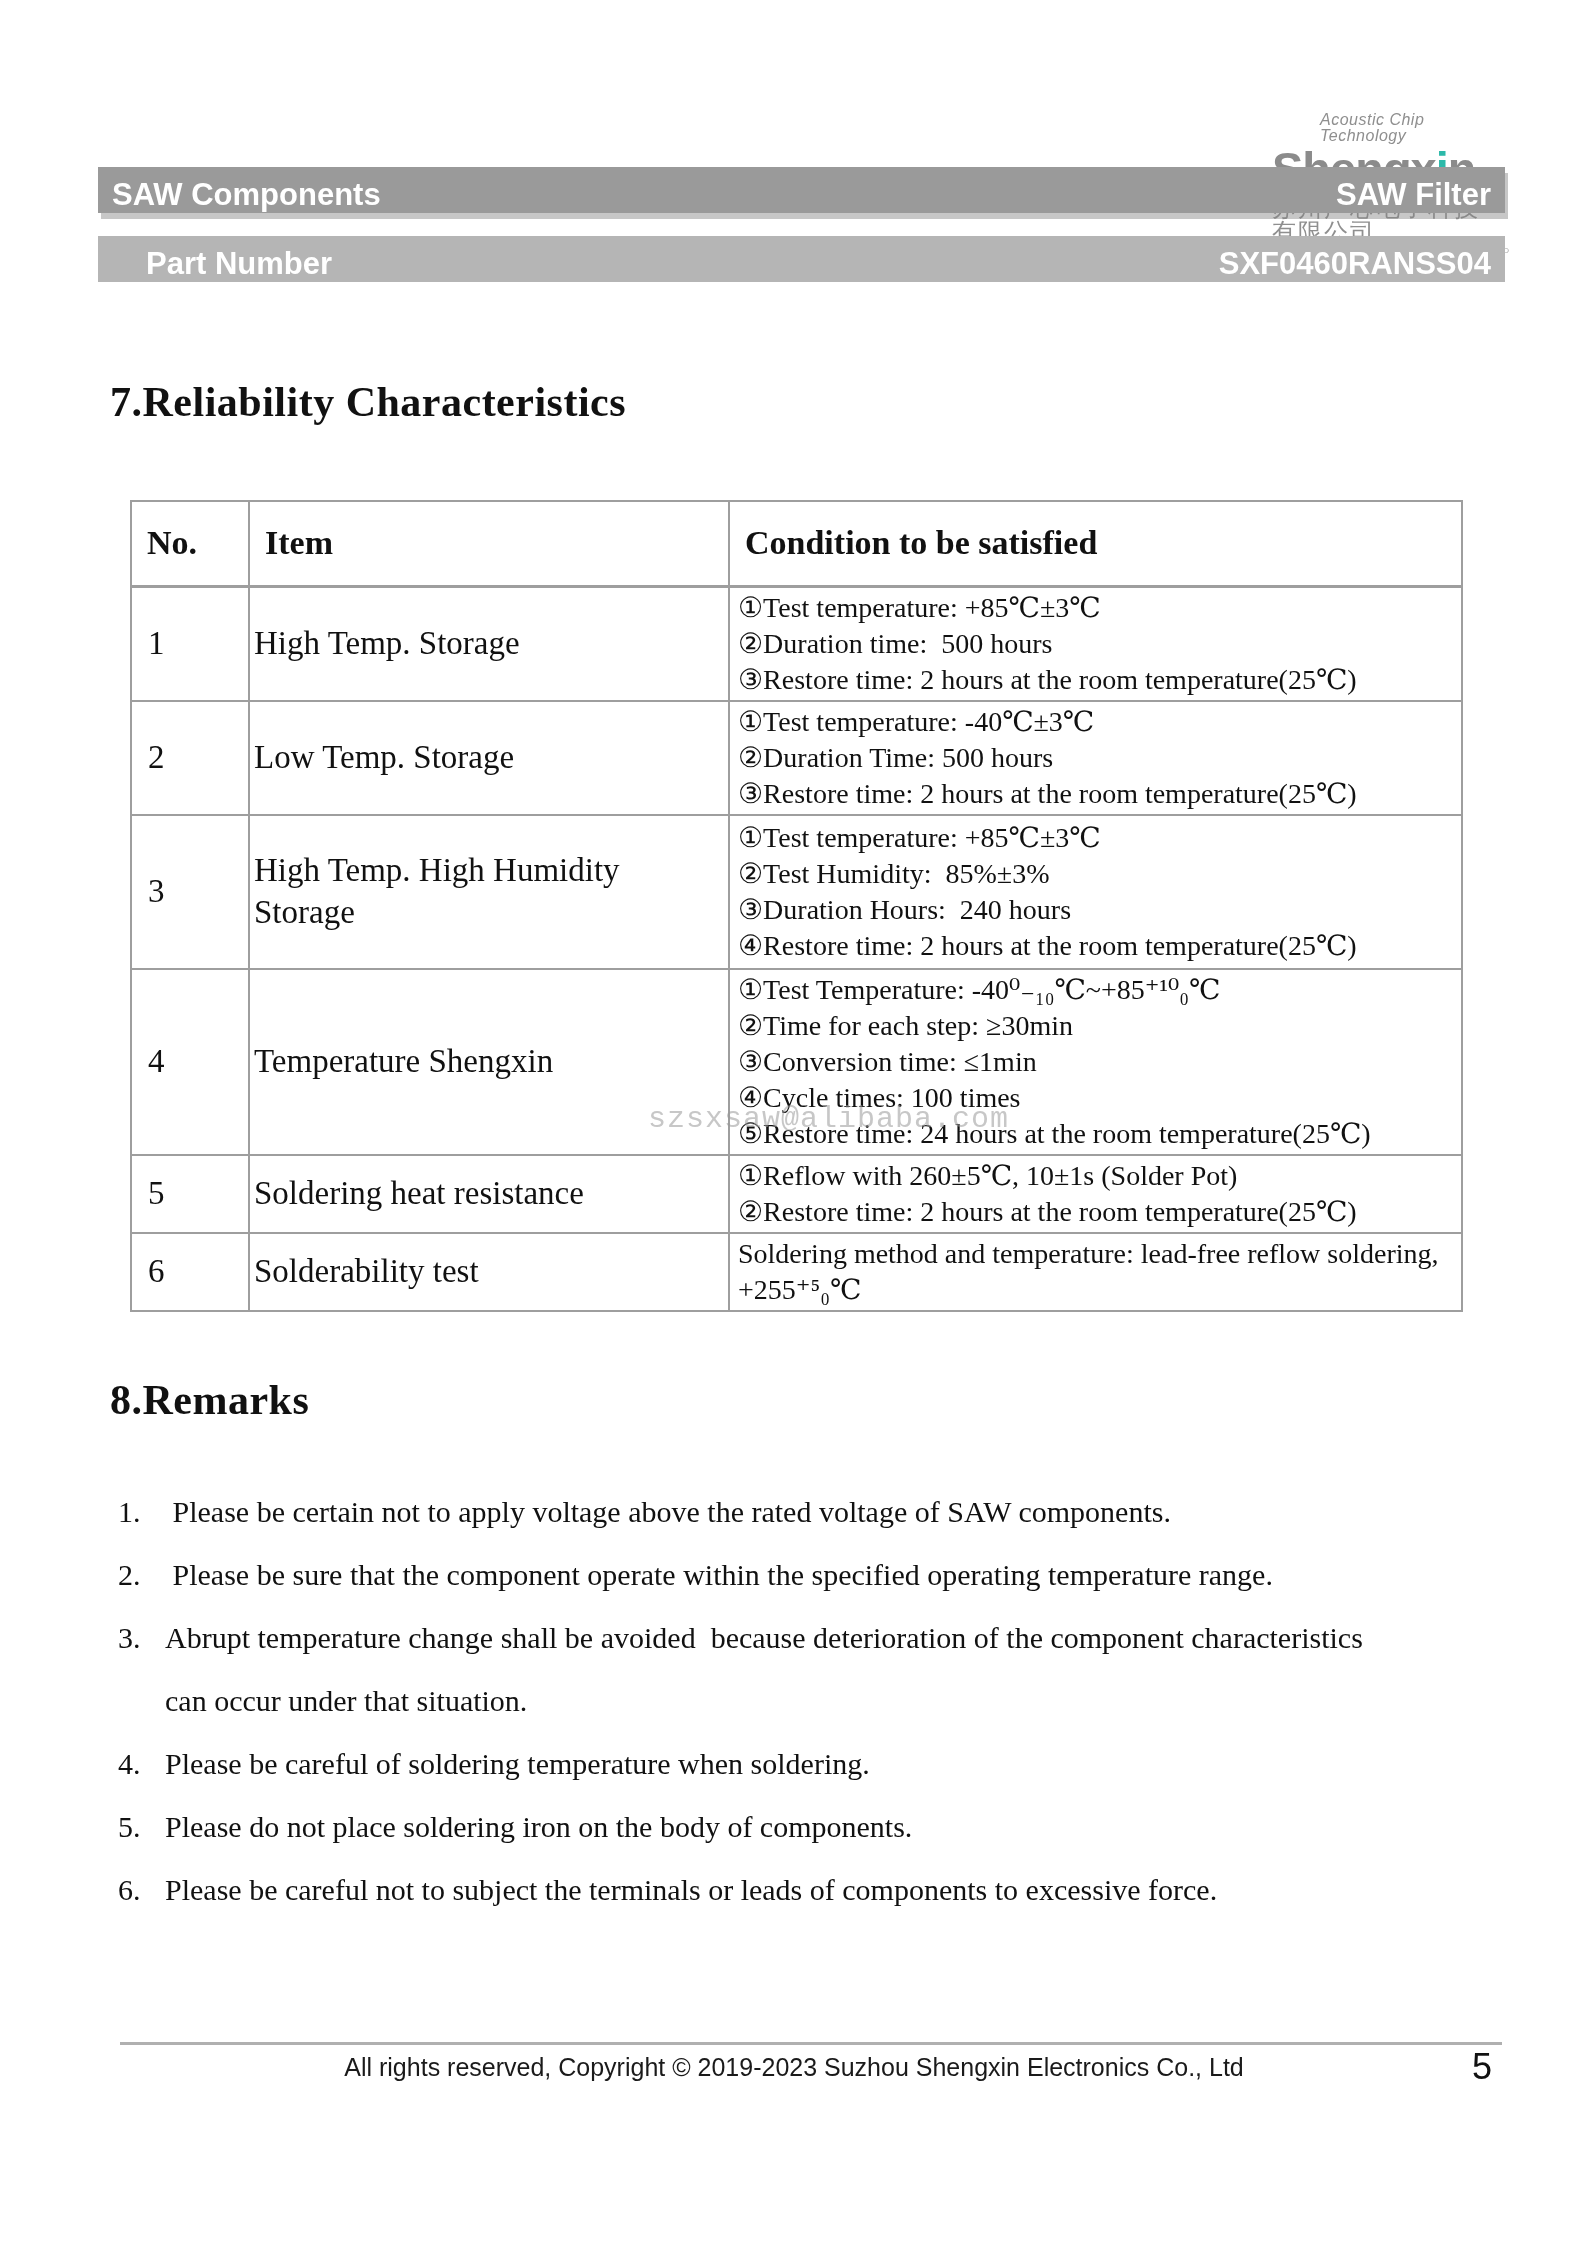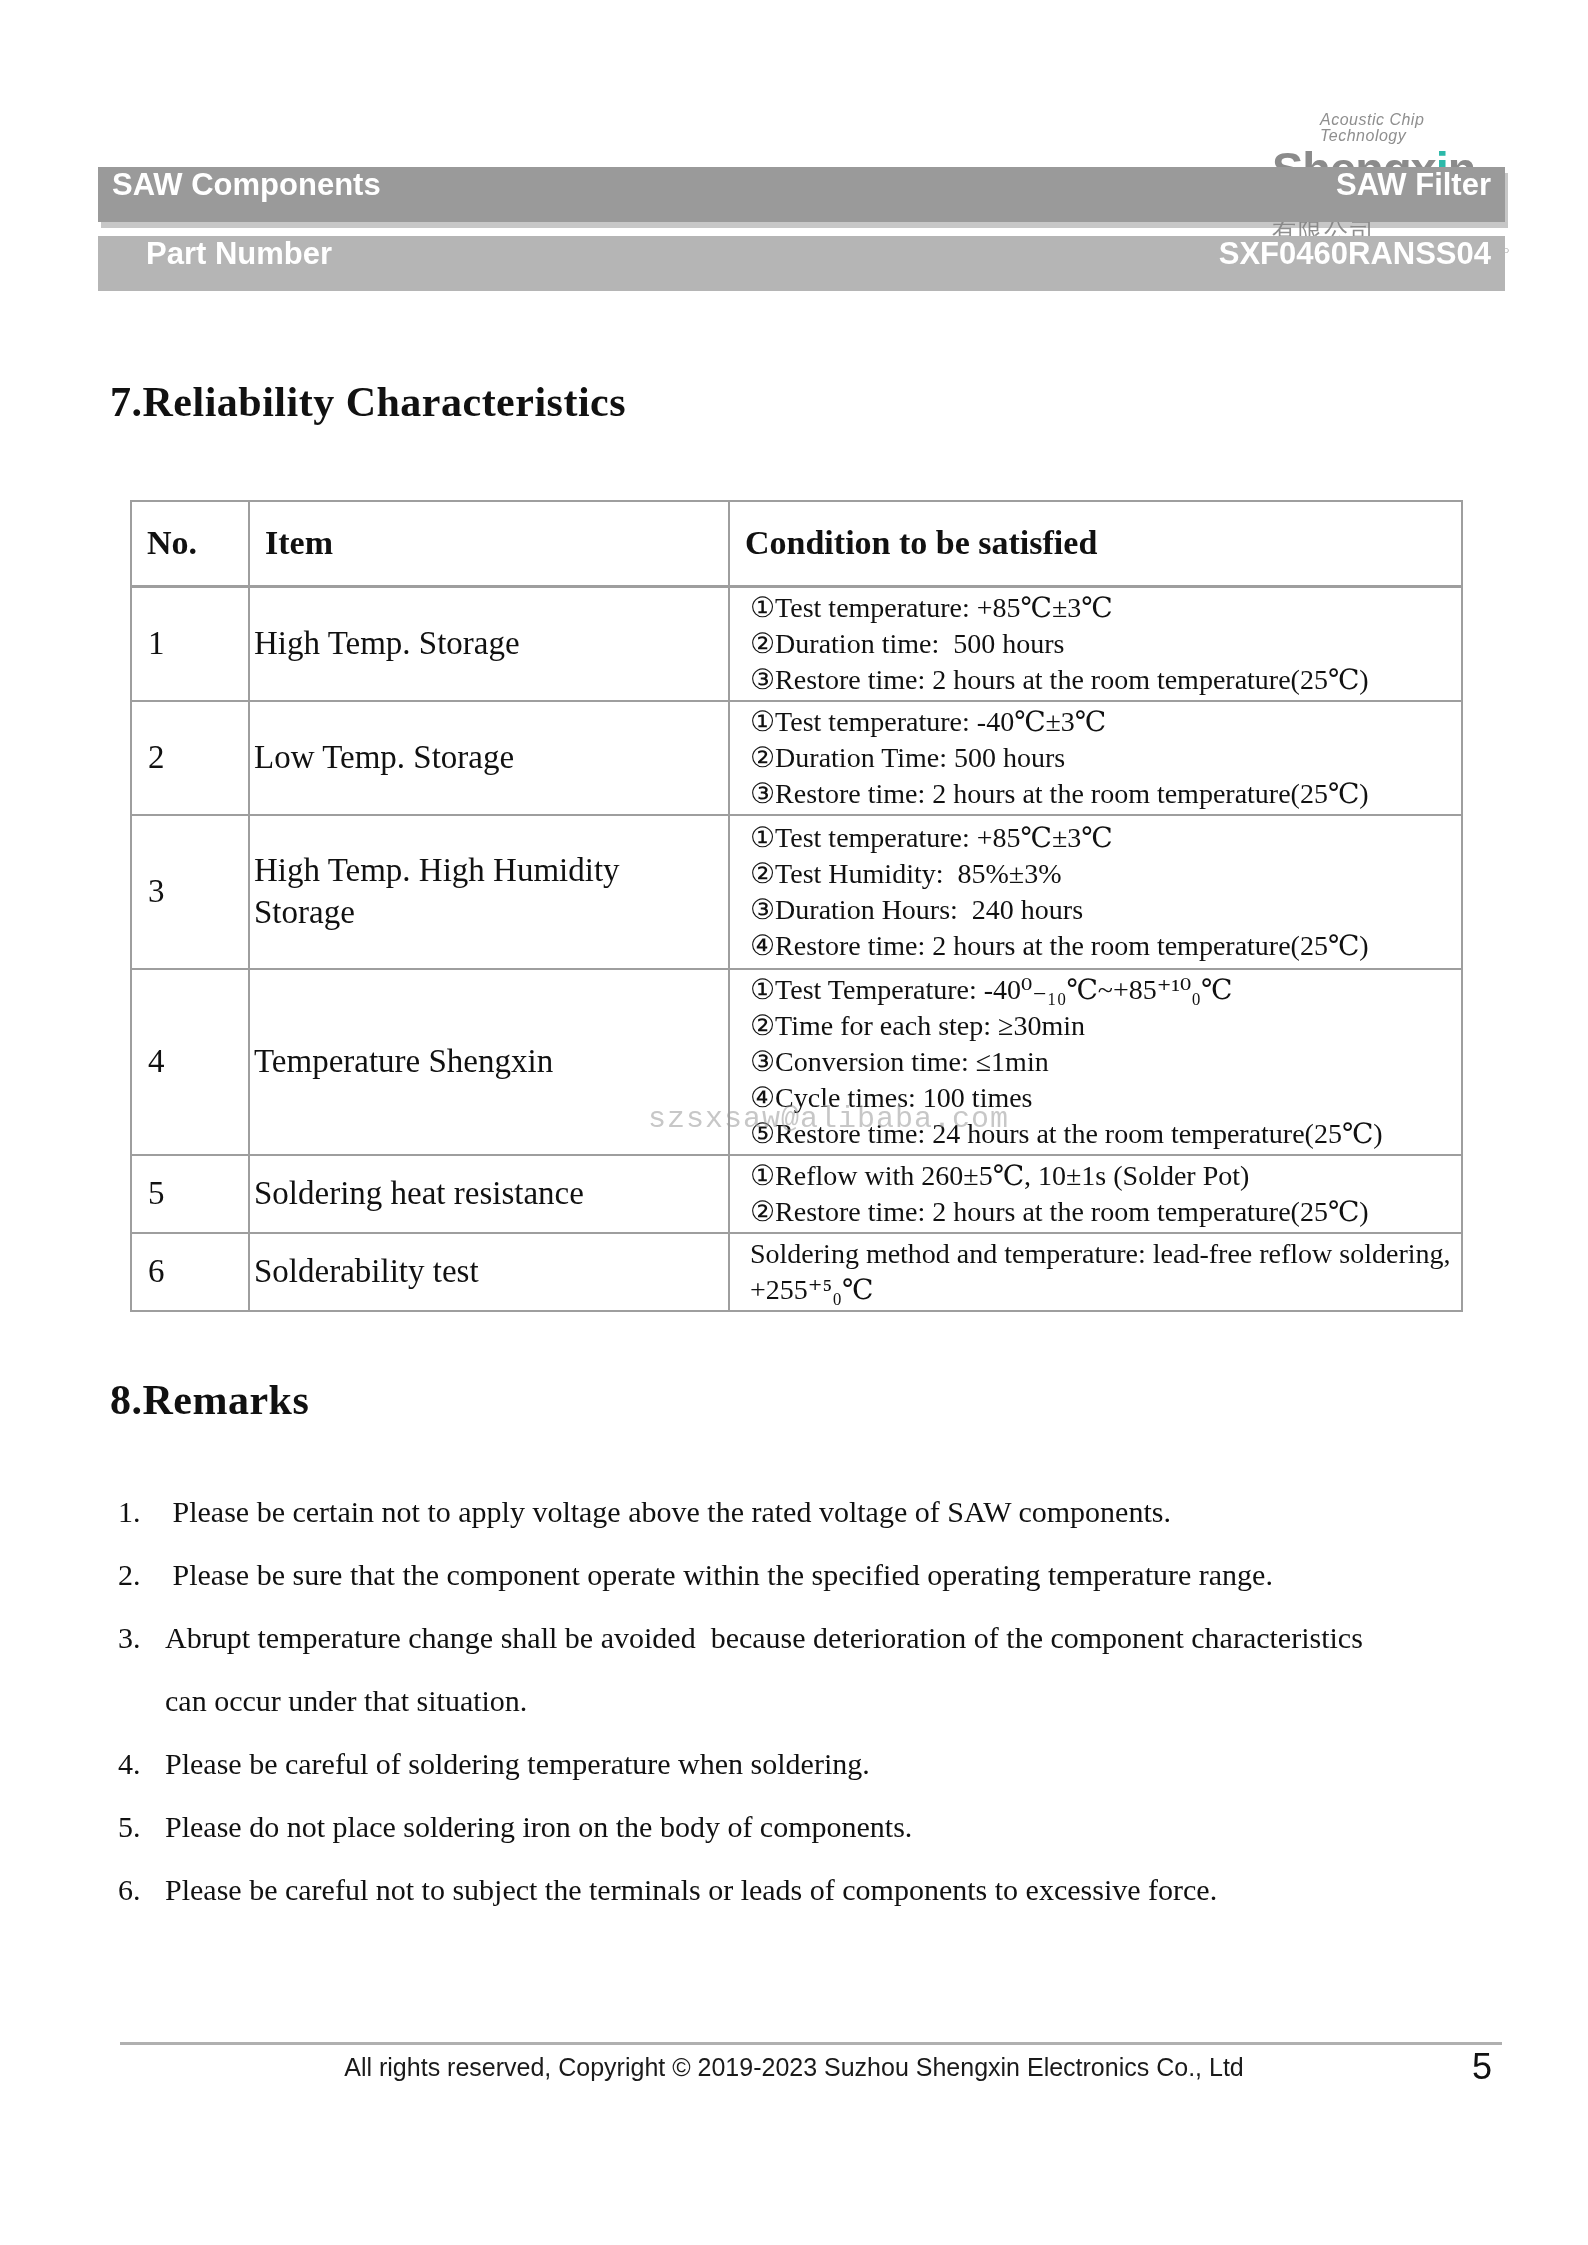--- a/index.html
+++ b/index.html
@@ -12,40 +12,40 @@
   .logo{position:absolute;left:1272px;top:72px;width:220px;line-height:1;margin-top:40px;}
   .logo .tagline{font-family:"Liberation Sans","DejaVu Sans",sans-serif;font-style:italic;
     font-size:16px;color:#8f8f8f;margin-left:48px;letter-spacing:.5px;}
   .logo .brand{font-family:"Liberation Sans","DejaVu Sans",sans-serif;font-weight:bold;
     font-size:47px;color:#8b8b8b;letter-spacing:-1px;margin-top:1px;}
   .logo .chinese{font-size:24px;color:#8f8f8f;letter-spacing:2px;margin-top:4px;
     font-family:"DejaVu Sans","Liberation Sans",sans-serif;}
   .logo .subtext{font-family:"Liberation Sans","DejaVu Sans",sans-serif;font-size:8px;
     color:#a9a9a9;letter-spacing:.2px;margin-top:3px;white-space:nowrap;}
   
-  .bar{position:absolute;left:98px;width:1407px;height:55px;display:flex;align-items:flex-start;
+  .bar{position:absolute;left:98px;width:1407px;height:46px;display:flex;align-items:flex-end;
     justify-content:space-between;padding:0 14px;box-sizing:border-box;
     font-family:"Liberation Sans","DejaVu Sans",sans-serif;font-weight:bold;font-size:31px;color:#ffffff;}
   .bar1{top:167px;box-shadow:3px 6px 0 rgba(130,130,130,.45);}
   .bar2{top:236px;padding-left:48px;}
   
   .sec-title{position:absolute;left:110px;font-size:42px;font-weight:bold;letter-spacing:.5px;}
   #sec7-title{top:378px;}
   #sec8-title{top:1376px;}
   
   table.rel{position:absolute;left:130px;top:500px;width:1331px;border-collapse:collapse;
     table-layout:fixed;}
   table.rel col.c1{width:118px;} table.rel col.c2{width:480px;} table.rel col.c3{width:733px;}
   table.rel th,table.rel td{border:2px solid #9e9e9e;box-sizing:border-box;vertical-align:middle;
     text-align:left;}
   table.rel thead th{height:85px;font-size:34px;font-weight:bold;padding-left:15px;
     border-bottom:3px solid #9e9e9e;}
   td.no{font-size:33px;padding-left:16px;}
   td.item{font-size:33px;padding-left:4px;line-height:1.25;}
-  td.cond{font-size:28px;line-height:36px;padding:2px 6px 2px 20px;}
+  td.cond{font-size:28px;line-height:36px;padding:2px 6px 2px 8px;}
   td.cond div{white-space:pre-wrap;}
   tr.r1 td{height:112px;} tr.r2 td{height:112px;} tr.r3 td{height:154px;}
   tr.r4 td{height:180px;} tr.r5 td{height:74px;} tr.r6 td{height:74px;}
   
   .watermark{position:absolute;left:648px;top:1102px;font-family:Liberation Mono, monospace;
     font-size:30px;color:#9a9a9a;opacity:.55;letter-spacing:1px;z-index:5;}
   
   .remarks{position:absolute;left:118px;top:1480px;width:1350px;font-size:30px;line-height:63px;}
   .remark{display:flex;}
   .remark .num{width:47px;flex:0 0 47px;}

